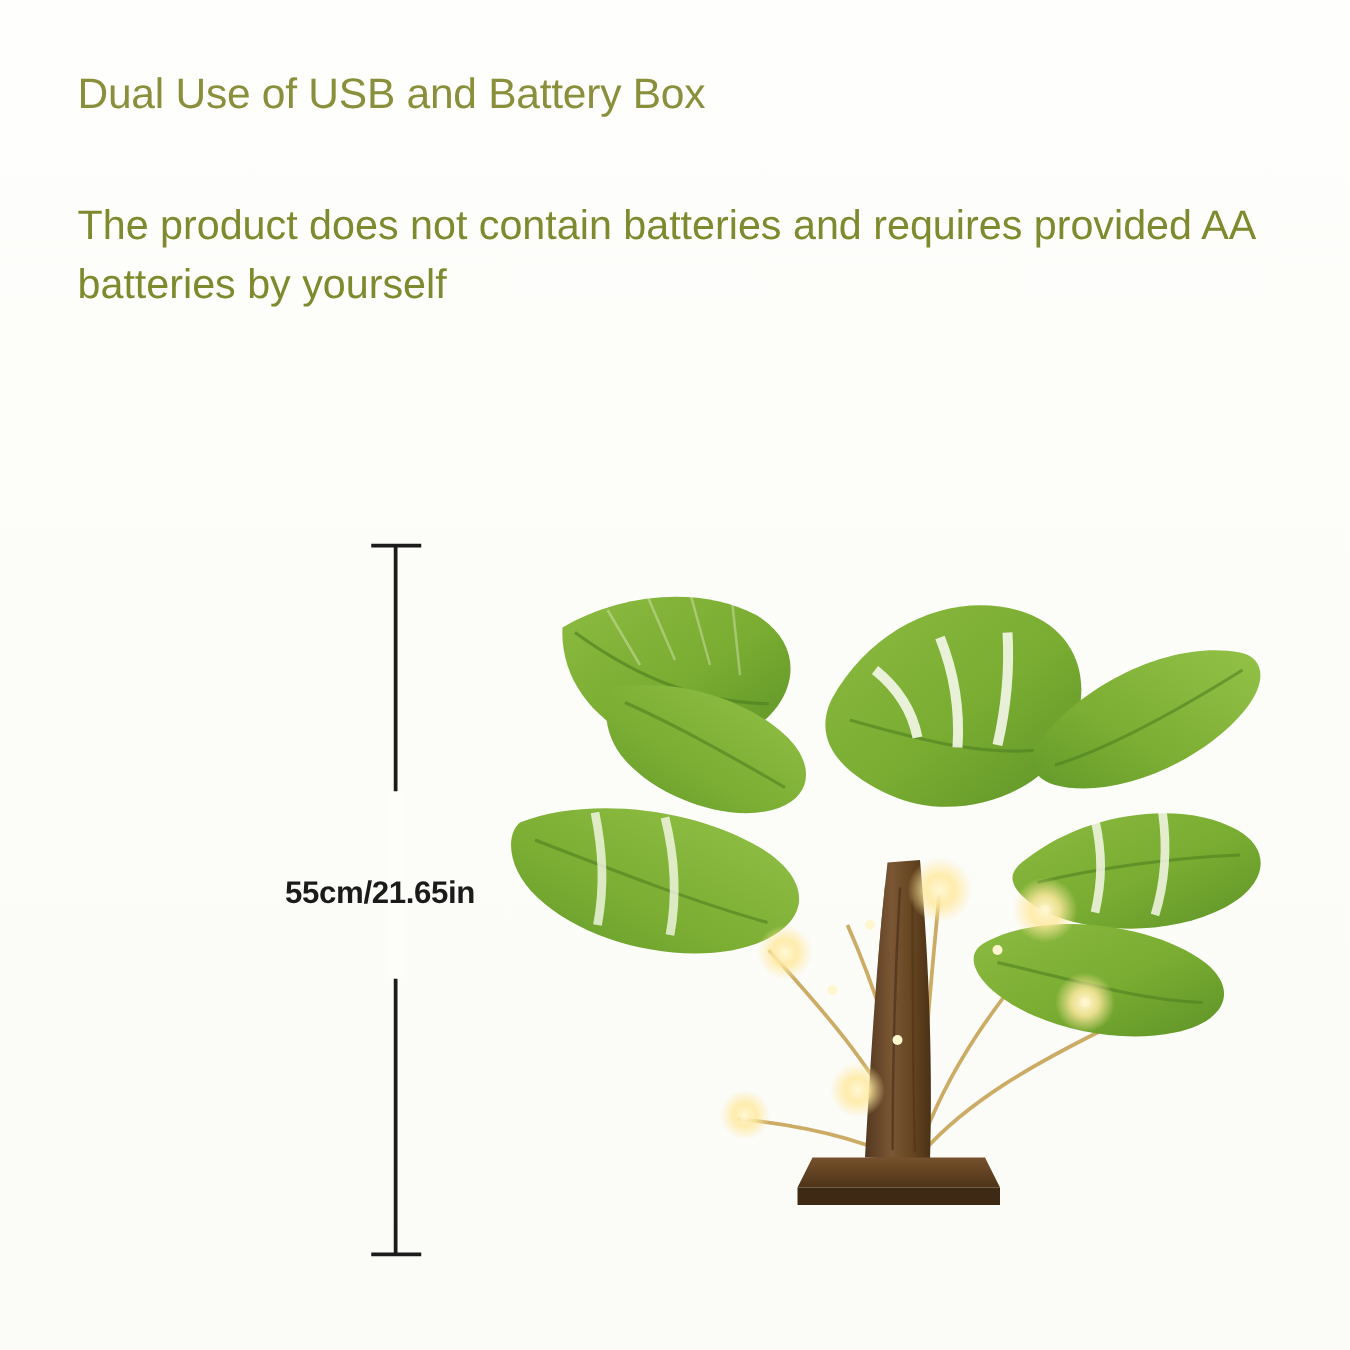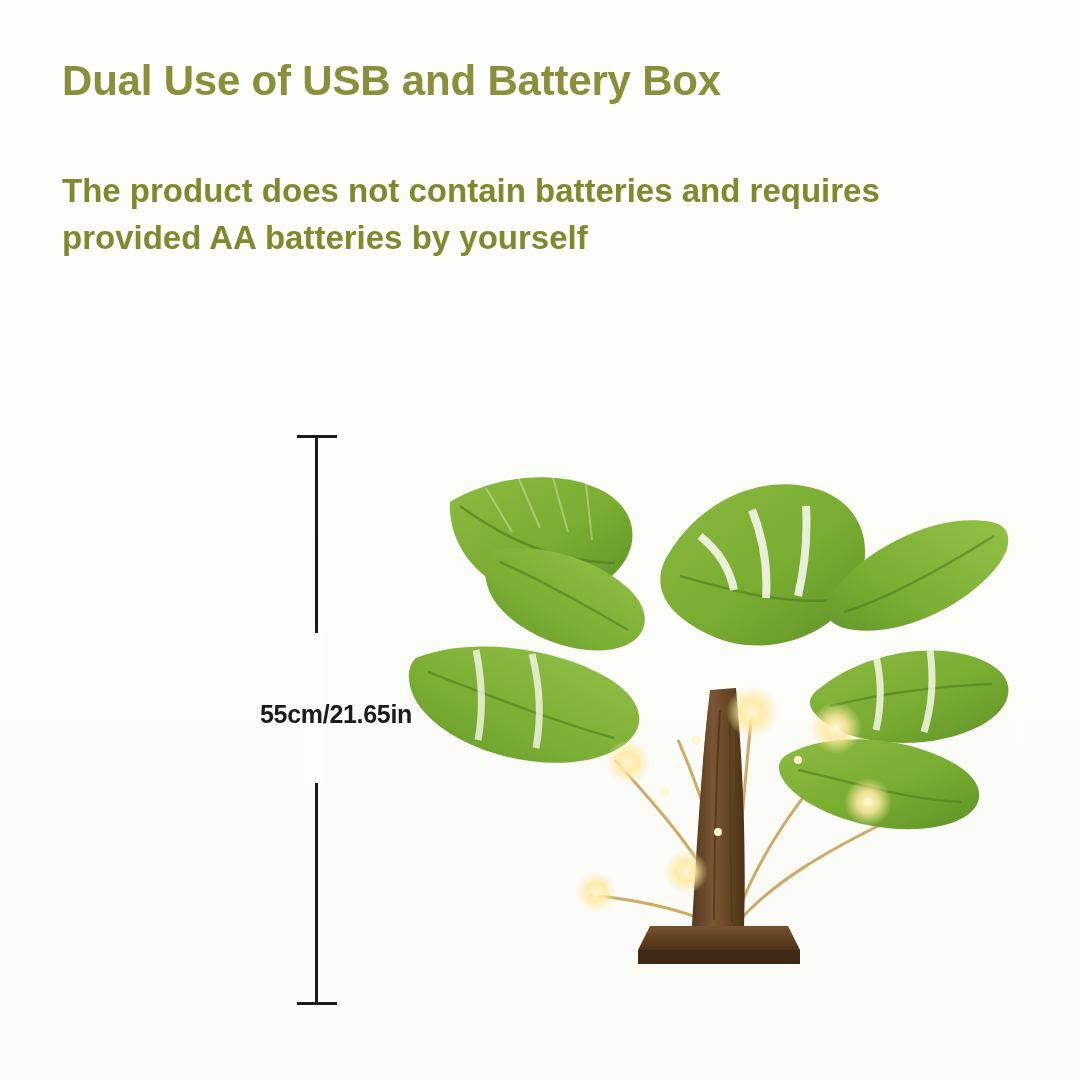--- a/index.html
+++ b/index.html
@@ -22,22 +22,22 @@
   }
 
   
   .text-block {
     position: absolute;
     left: 62px;
     top: 52px;
     width: 980px;
   }
   .headline-1 {
-    font-size: 42px;
-    font-weight: bold;
+    font-size: 34px;
+    font-weight: normal;
     color: #8a8f3c;
     letter-spacing: -0.2px;
     line-height: 1.38;
     margin: 0;
   }
   .reminder-line {
     font-size: 33px;
     line-height: 1.38;
     color: #8f9448;
     margin: 0;
@@ -46,21 +46,21 @@
   .reminder-label {
     font-weight: bold;
     color: #8a8f3c;
   }
   .reminder-text {
     font-weight: normal;
     color: #92974f;
   }
   .headline-2 {
     font-size: 33px;
-    font-weight: bold;
+    font-weight: normal;
     color: #7f8a2e;
     line-height: 1.42;
     margin: 0;
     max-width: 960px;
   }
   .gap-big { height: 58px; }
 
   
   .ruler {
     position: absolute;
@@ -97,21 +97,20 @@
   .size-label {
     position: absolute;
     left: 228px;
     top: 700px;
     width: 185px;
     text-align: left;
     font-size: 25px;
     font-weight: bold;
     color: #1b1b1b;
     letter-spacing: -0.3px;
-    margin-left: 32px;
   }
 
   
   .product {
     position: absolute;
     left: 400px;
     top: 440px;
     width: 640px;
     height: 560px;
   }

